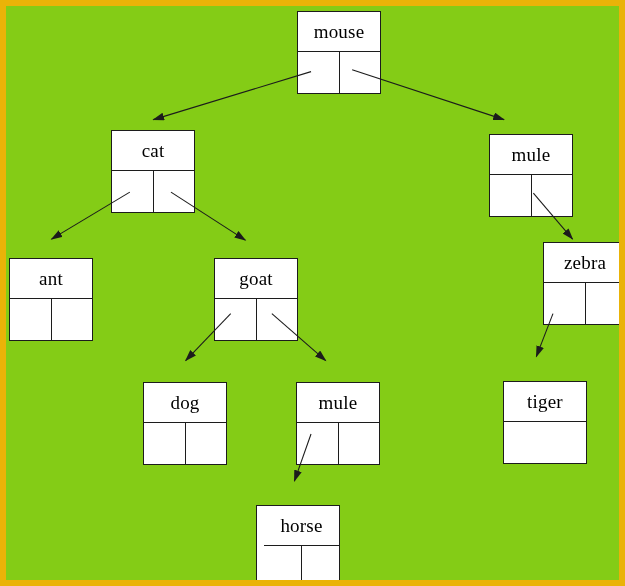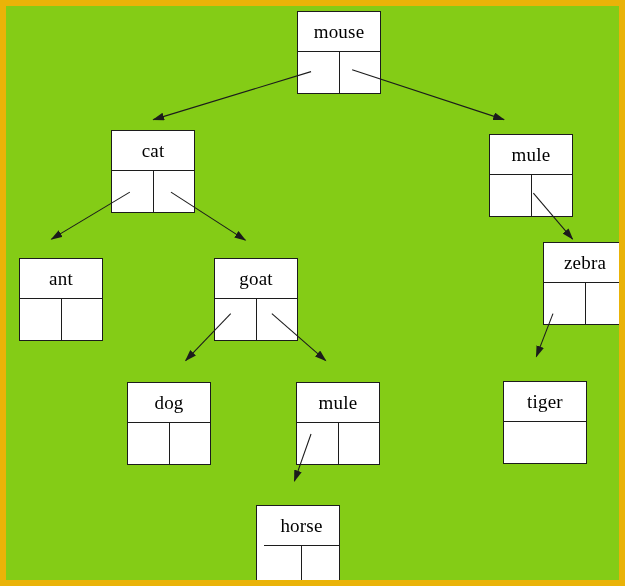--- a/index.html
+++ b/index.html
@@ -63,42 +63,42 @@
           <div class="ptr-cell right"></div>
         </div>
       </div>
       <div class="node" style="left: 475px; top: 128px; width: 84px; height: 83px; margin-left: 8px;">
         <div class="node-label">mule</div>
         <div class="node-ptrs">
           <div class="ptr-cell left"></div>
           <div class="ptr-cell right"></div>
         </div>
       </div>
-      <div class="node" style="left: 13px; top: 252px; width: 84px; height: 83px;">
+      <div class="node" style="left: 3px; top: 252px; width: 84px; height: 83px;">
         <div class="node-label">ant</div>
         <div class="node-ptrs">
           <div class="ptr-cell left"></div>
           <div class="ptr-cell right"></div>
         </div>
       </div>
       <div class="node" style="left: 208px; top: 252px; width: 84px; height: 83px; justify-content: flex-end;">
         <div class="node-label">goat</div>
         <div class="node-ptrs">
           <div class="ptr-cell left"></div>
           <div class="ptr-cell right"></div>
         </div>
       </div>
       <div class="node" style="left: 537px; top: 236px; width: 84px; height: 83px;">
         <div class="node-label">zebra</div>
         <div class="node-ptrs">
           <div class="ptr-cell left"></div>
           <div class="ptr-cell right"></div>
         </div>
       </div>
-      <div class="node" style="left: 121px; top: 376px; width: 84px; height: 83px;">
+      <div class="node" style="left: 137px; top: 376px; width: 84px; height: 83px;">
         <div class="node-label">dog</div>
         <div class="node-ptrs">
           <div class="ptr-cell left"></div>
           <div class="ptr-cell right"></div>
         </div>
       </div>
       <div class="node" style="left: 290px; top: 376px; width: 84px; height: 83px;">
         <div class="node-label">mule</div>
         <div class="node-ptrs">
           <div class="ptr-cell left"></div>

